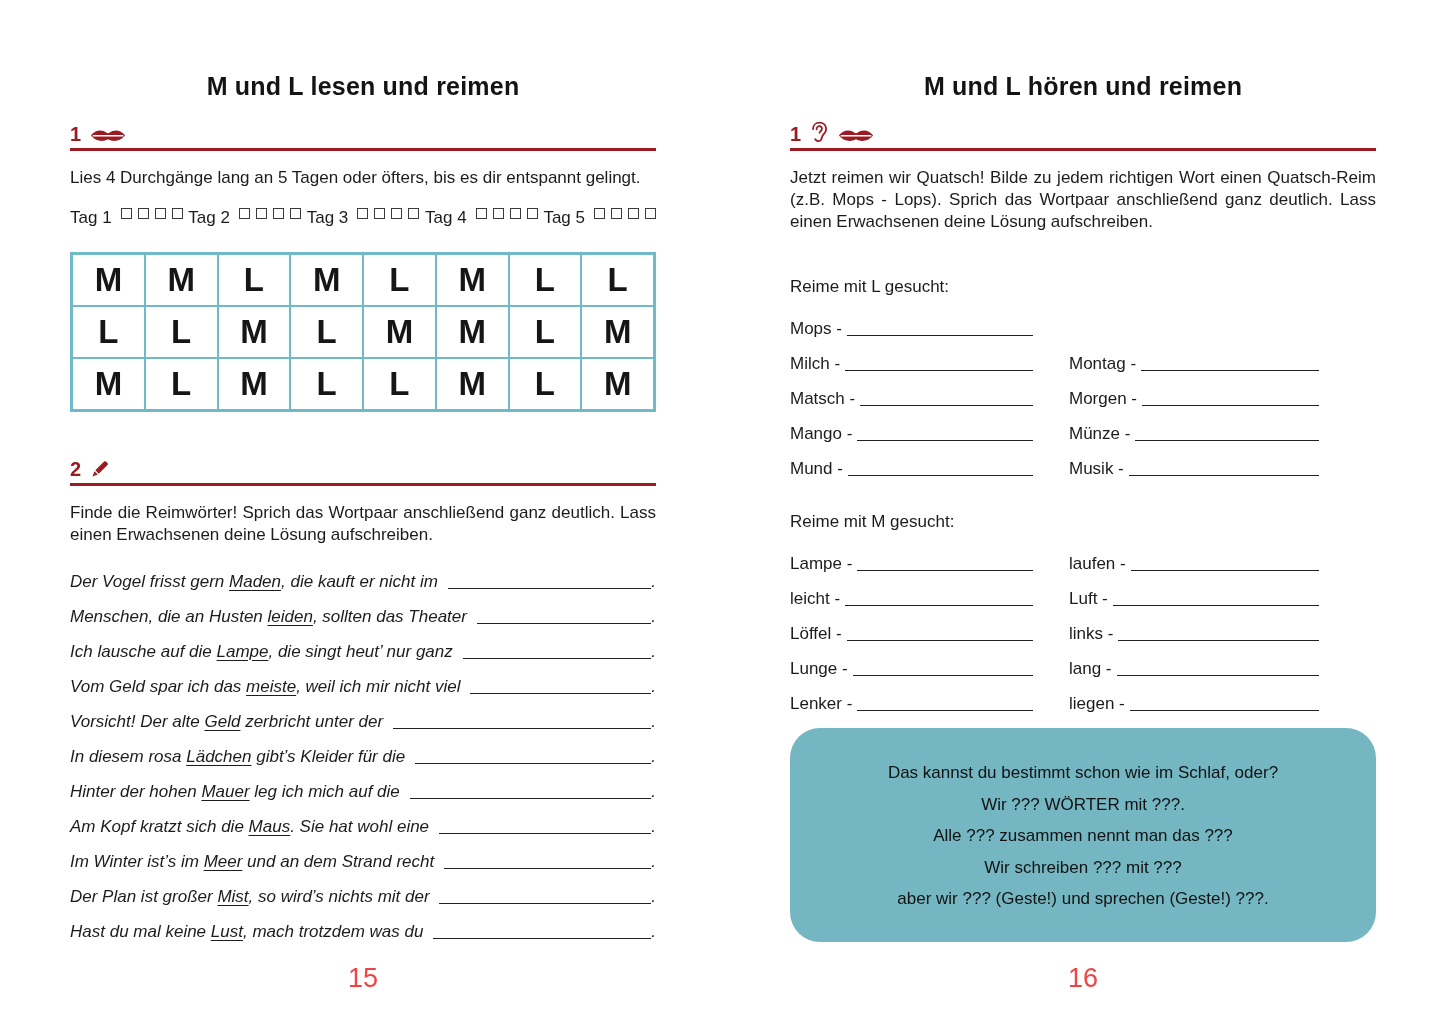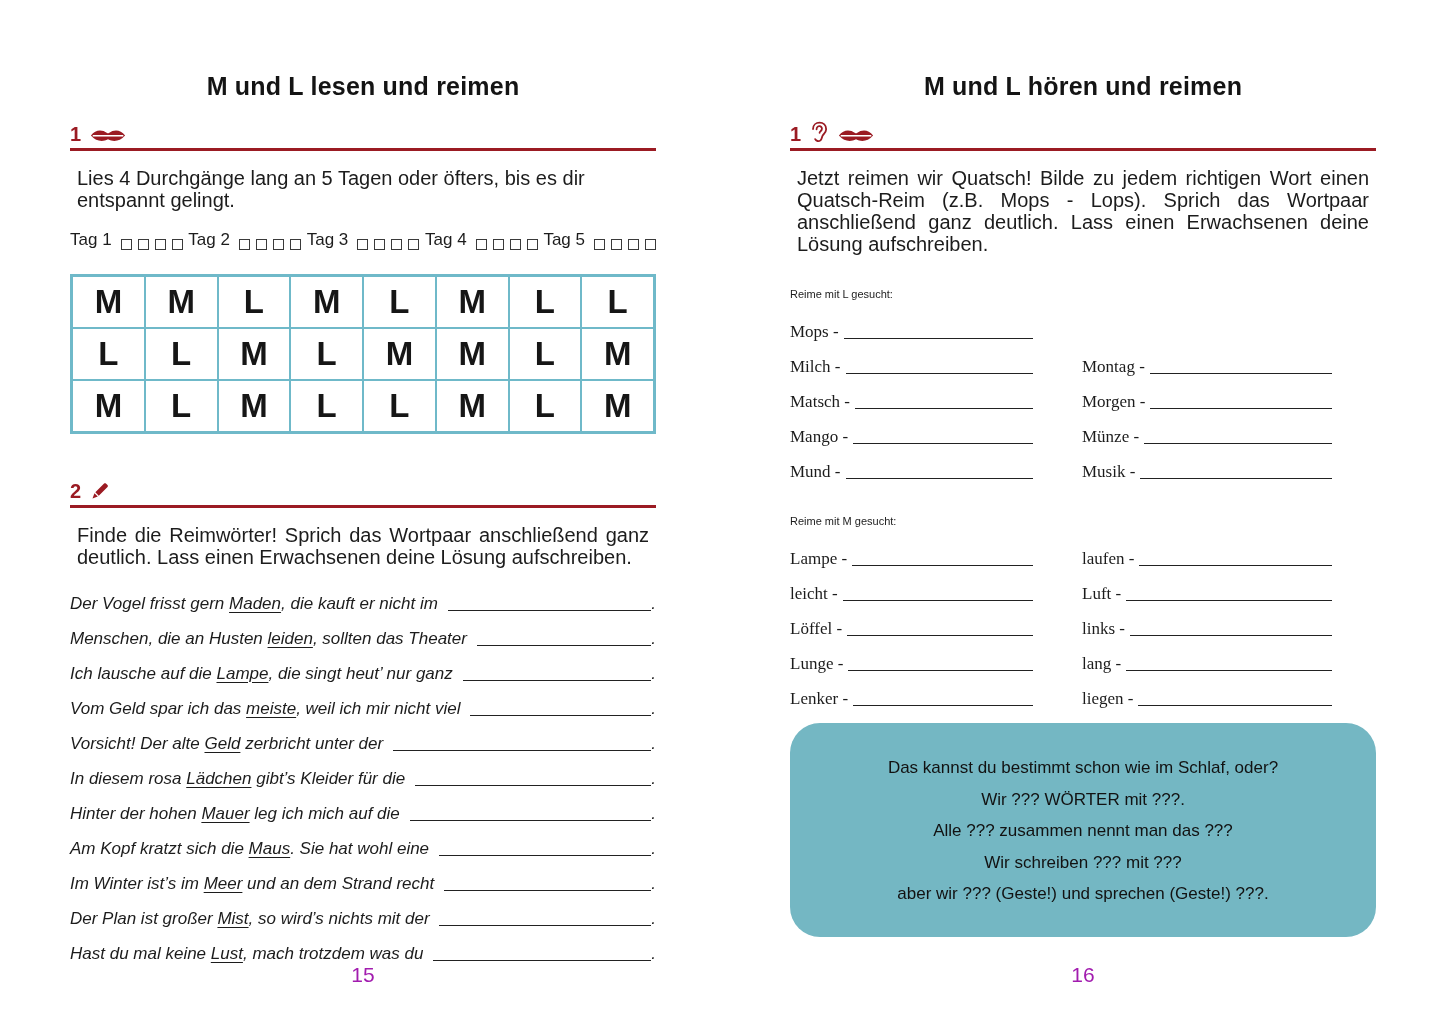--- a/index.html
+++ b/index.html
@@ -13,52 +13,52 @@
   #left-page  { left: 70px; }
   #right-page { left: 790px; }
 
   .title { margin: 72px 0 0; text-align: center; font-size: 25px; font-weight: 700; color: #141414; letter-spacing: 0.2px; }
 
   .sec-head { display: flex; align-items: flex-end; gap: 9px; margin-top: 23px;
               border-bottom: 3px solid #9B1B23; padding-bottom: 4px; height: 27px; }
   .sec-num { color: #9B1B23; font-size: 20px; font-weight: 600; line-height: 1; }
   .icon { display: inline-flex; align-items: flex-end; }
 
-  .instr { margin: 16px 7px 0; font-size: 20px; line-height: 22px; }
+  .instr { margin: 16px 0 0; font-size: 17px; line-height: 22px; }
   .just { text-align: justify; }
 
   .days { display: flex; justify-content: space-between; align-items: center; margin-top: 19px; font-size: 17px; }
-  .day { display: flex; align-items: flex-end; }
+  .day { display: flex; align-items: flex-start; }
   .day-label { margin-right: 9px; white-space: pre; }
   .chk { width: 11px; height: 11px; border: 1.6px solid #3a3a3a; background: #fff; margin-right: 6px; }
   .chk:last-child { margin-right: 0; }
 
   .letter-grid { margin-top: 24px; display: grid; grid-template-columns: repeat(8, 1fr); border: 2px solid #6FB9C9; }
   .cell { border: 1px solid #6FB9C9; height: 52px; display: flex; align-items: center; justify-content: center;
           font-size: 33px; font-weight: 600; color: #161616; background: #fff; }
 
   .sec2 { margin-top: 47px; }
   .sentences { margin-top: 11px; }
   .sentence { display: flex; align-items: flex-end; height: 35px; font-size: 17px; font-style: italic; }
   .stext { white-space: pre; flex: 0 0 auto; }
   .blank { flex: 1 1 auto; border-bottom: 1.6px solid #222; margin: 0 0 3px 5px; min-width: 30px; }
   .u { text-decoration: underline; text-underline-offset: 3px; text-decoration-thickness: 1.4px; }
 
-  .list-heading { margin: 33px 0 0; font-size: 11px; }
+  .list-heading { margin: 44px 0 0; font-size: 17px; }
   .rhyme-rows { margin-top: 7px; }
-  .rhyme-row { display: grid; grid-template-columns: 243px 250px; column-gap: 49px; height: 35px; font-family: Liberation Serif, serif; }
+  .rhyme-row { display: grid; grid-template-columns: 243px 250px; column-gap: 36px; height: 35px; }
   .rhyme-item { display: flex; align-items: flex-end; font-size: 17px; }
 
   .gap-m { margin-top: 33px; }
 
   .info-box { margin-top: 14px; background: #74B7C3; border-radius: 30px; padding: 29px 26px 27px; }
   .info-line { text-align: center; font-size: 17px; line-height: 31.5px; color: #121212; }
 
   .page-num { position: absolute; top: 963px; left: 0; width: 100%; text-align: center;
-              color: #a21caf; font-size: 21px; }
+              color: #ef4444; font-size: 27px; }
 
   svg.red-fill   { fill: #9B1B23; }
   svg.red-stroke { fill: none; stroke: #9B1B23; stroke-width: 2.1; stroke-linecap: round; stroke-linejoin: round; }
 </style>
 </head>
 <body>
 
 <div class="canvas">
 
   <div class="page" id="left-page">

